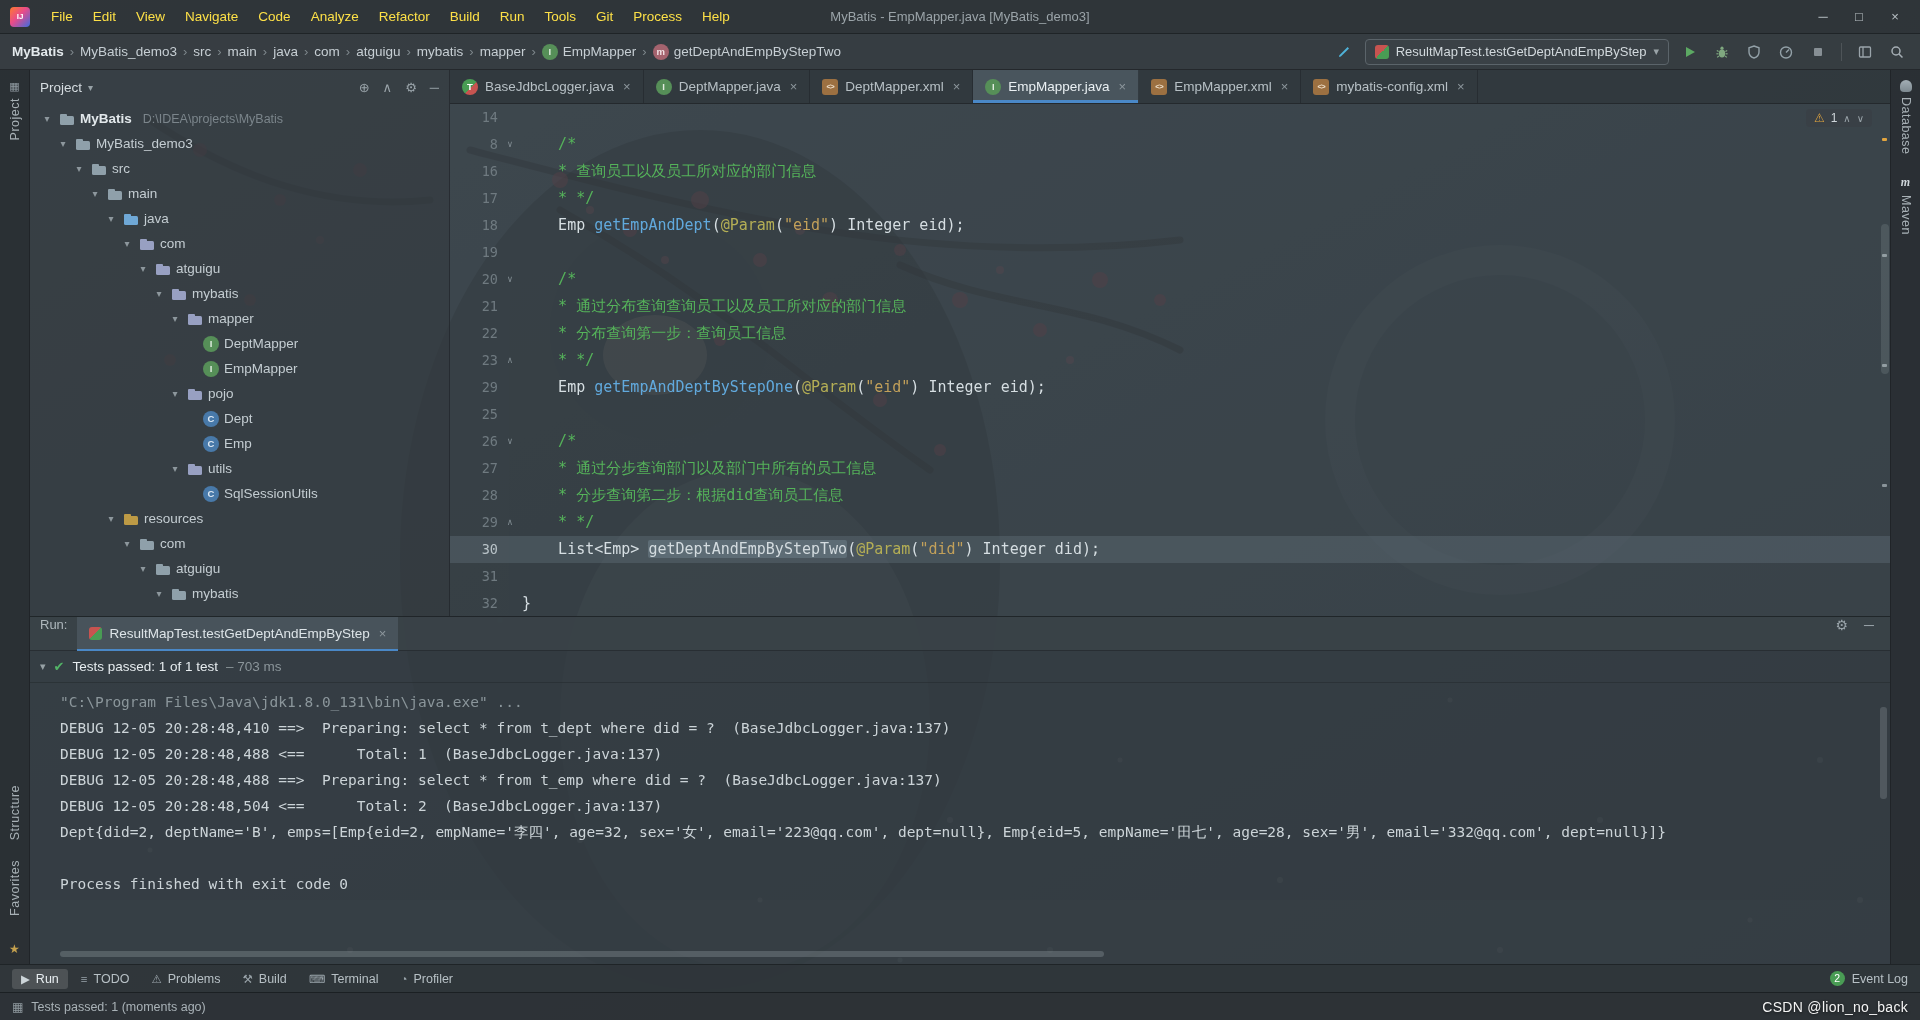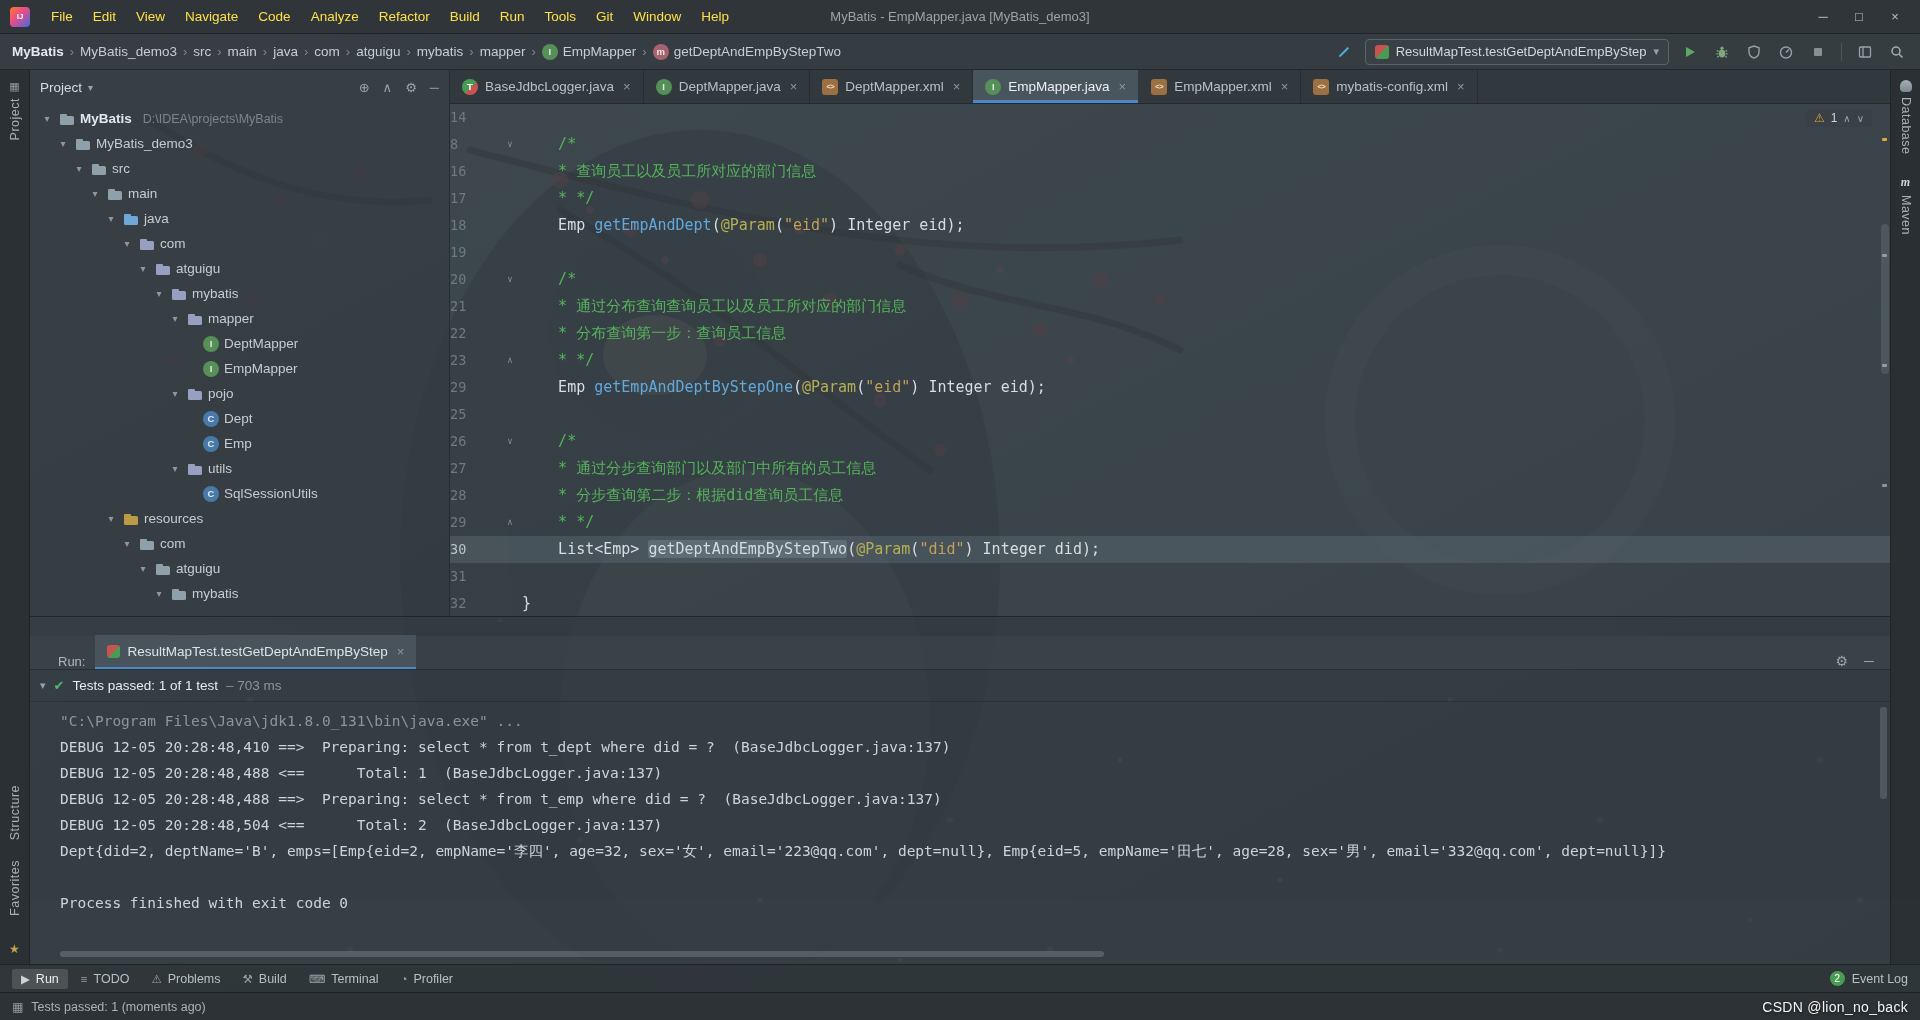--- a/index.html
+++ b/index.html
@@ -77,39 +77,39 @@
 
   
   .editor-col{flex:1;min-width:0;display:flex;flex-direction:column;}
   .tabsbar{height:34px;flex:none;display:flex;align-items:stretch;background:rgba(48,55,60,.9);border-bottom:1px solid rgba(28,32,35,.6);overflow:hidden;}
   .tab{display:flex;align-items:center;gap:7px;padding:0 12px;font-size:13.5px;color:#b7c0c5;border-right:1px solid rgba(30,34,38,.5);position:relative;white-space:nowrap;}
   .tab.active{background:rgba(78,90,99,.85);color:#eaf0f3;}
   .tab.active::after{content:"";position:absolute;left:0;right:0;bottom:0;height:3px;background:#4A88C7;}
   .tab-close{color:#8d979d;font-size:13px;margin-left:2px;}
   .editor{flex:1;min-height:0;position:relative;background:rgba(58,67,73,.62);overflow:hidden;}
   .eline{display:flex;height:27px;line-height:27px;font-family:"DejaVu Sans Mono","Liberation Mono",monospace;}
-  .lnum{width:48px;text-align:left;flex:none;font-size:13.5px;color:#6f7a80;}
+  .lnum{width:48px;text-align:right;flex:none;font-size:13.5px;color:#6f7a80;}
   .fold{width:24px;flex:none;text-align:center;font-size:9px;color:#828d93;}
   .lcode{white-space:pre;font-size:15px;color:#d6dee2;}
   .eline.cur{background:rgba(99,116,126,.38);}
   .eline.cur .lnum{color:#b9c3c8;}
   .sg-p{color:#d6dee2}.sg-c{color:#55b35a}.sg-m{color:#61a9dd}.sg-a{color:#b4ae55}.sg-s{color:#c2a05a}
   .sg-hl{background:#5d6c75;color:#d3dbdf;border-radius:2px;}
   .inspect{position:absolute;top:5px;right:18px;display:flex;align-items:center;gap:6px;background:rgba(58,64,69,.85);border-radius:4px;padding:2px 8px;font-size:12px;color:#aeb7bc;}
   .w-ico{color:#E2A53F;font-size:12px;}
   .w-count{color:#cfd6da;}
   .w-chev{font-size:10px;color:#9aa4aa;}
   .editor-v{position:absolute;top:0;right:0;bottom:0;width:11px;}
   .mark{position:absolute;right:3px;width:5px;height:3px;border-radius:1px;background:#8a949a;}
   .mark.warn{background:#E2A53F;}
   .ethumb{position:absolute;right:1px;top:120px;width:8px;height:150px;border-radius:4px;background:rgba(200,210,216,.14);}
 
   
   .run-panel{height:348px;flex:none;display:flex;flex-direction:column;background:rgba(52,60,66,.85);border-top:1px solid rgba(28,32,35,.8);position:relative;}
-  .run-header{height:34px;flex:none;display:flex;align-items:flex-end;background:rgba(58,66,72,.9);border-bottom:1px solid rgba(30,34,38,.6);padding-left:28px;margin-top:19px;}
+  .run-header{height:34px;flex:none;display:flex;align-items:flex-start;background:rgba(58,66,72,.9);border-bottom:1px solid rgba(30,34,38,.6);padding-left:10px;}
   .run-label{font-size:13px;color:#aeb7bc;margin-right:10px;}
   .run-tab{height:34px;display:flex;align-items:center;gap:7px;padding:0 12px;background:rgba(76,88,96,.8);color:#dde4e8;font-size:13.5px;border-bottom:2px solid #4A88C7;}
   .run-header-right{margin-left:auto;display:flex;gap:16px;padding-right:16px;color:#9aa4aa;font-size:14px;}
   .tests-row{height:32px;flex:none;display:flex;align-items:center;gap:8px;padding-left:10px;border-bottom:1px solid rgba(30,34,38,.4);font-size:13.5px;}
   .t-chev{color:#97a1a6;font-size:11px;}
   .t-check{color:#53b567;font-size:13px;}
   .t-main{color:#e6ecef;}
   .t-time{color:#8b959a;}
   .console{flex:1;min-height:0;overflow:hidden;padding:6px 0 0 30px;font-family:"DejaVu Sans Mono","Liberation Mono",monospace;font-size:14.5px;line-height:26px;color:#ccd4d8;}
   .con-line{white-space:pre;}
@@ -220,21 +220,21 @@
         <span class="menu-item">Edit</span>
         <span class="menu-item">View</span>
         <span class="menu-item">Navigate</span>
         <span class="menu-item">Code</span>
         <span class="menu-item">Analyze</span>
         <span class="menu-item">Refactor</span>
         <span class="menu-item">Build</span>
         <span class="menu-item">Run</span>
         <span class="menu-item">Tools</span>
         <span class="menu-item">Git</span>
-        <span class="menu-item">Window</span>
+        <span class="menu-item">Process</span>
         <span class="menu-item">Help</span>
       </nav>
     <span class="win-title">MyBatis - EmpMapper.java [MyBatis_demo3]</span>
     <div class="win-controls">
       <span class="wc">─</span>
       <span class="wc">□</span>
       <span class="wc">×</span>
     </div>
   </div>
 

